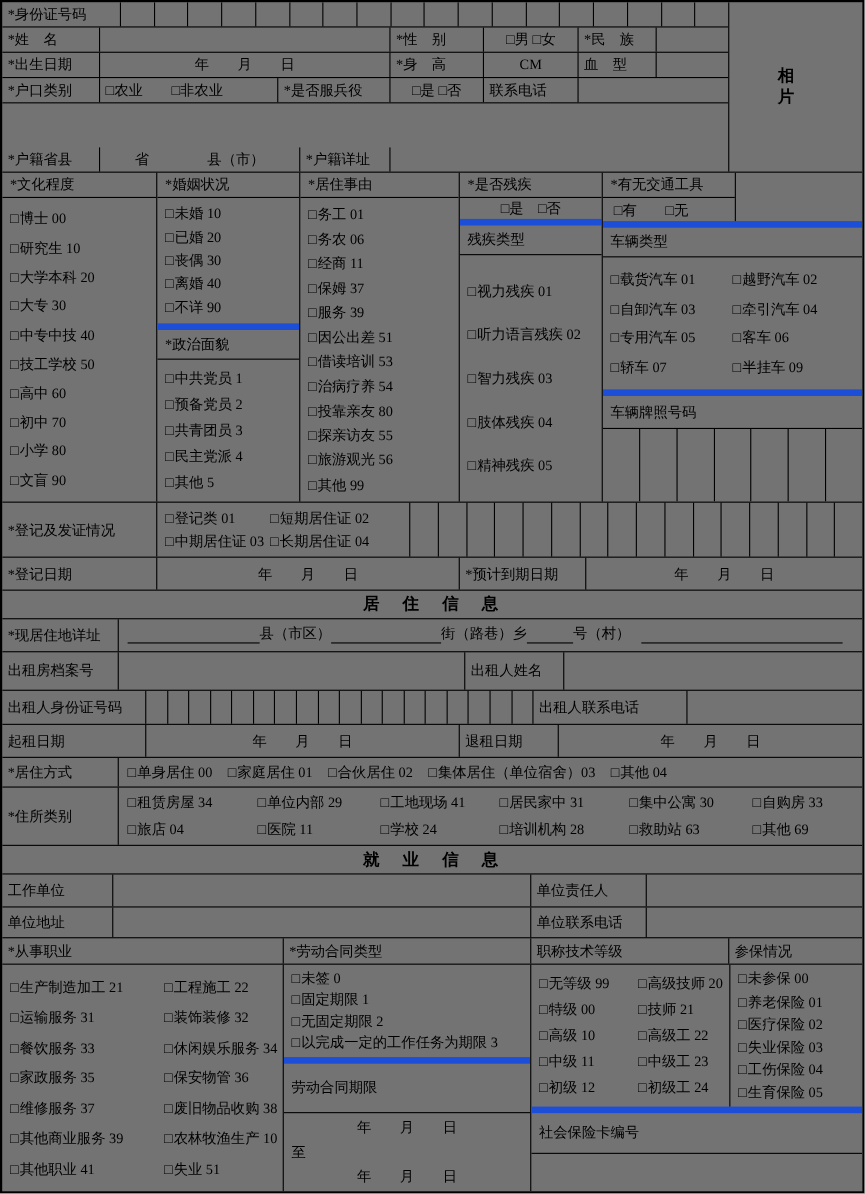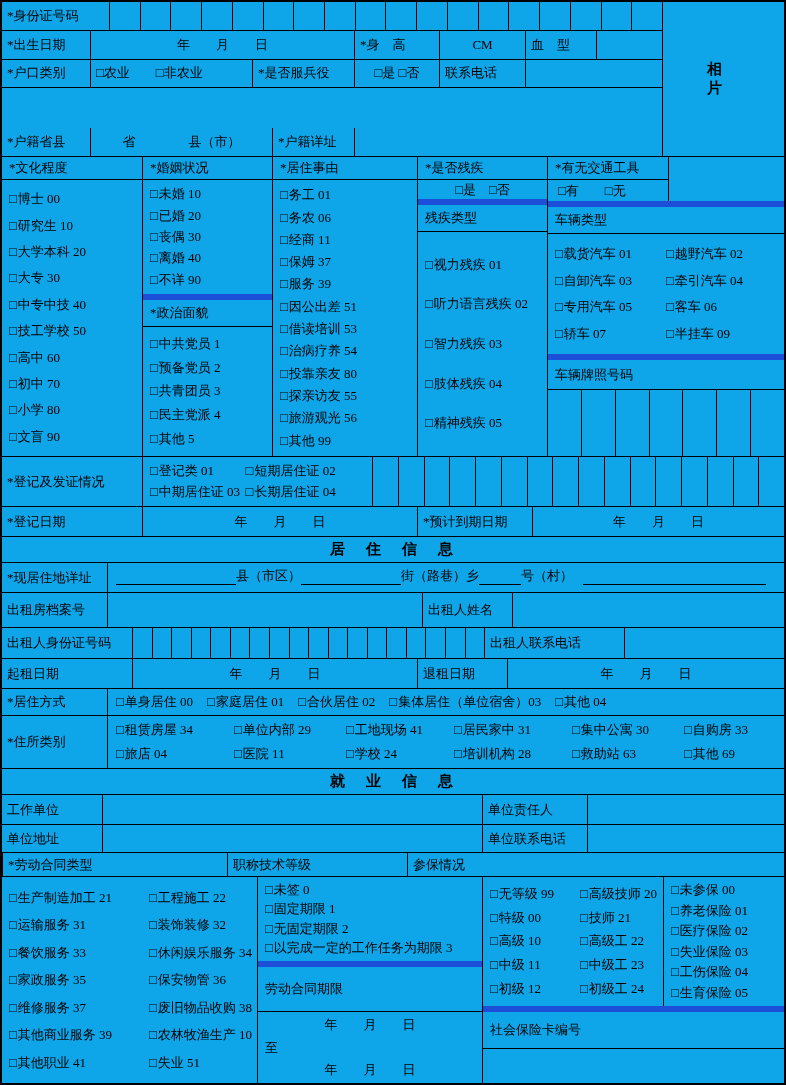--- a/index.html
+++ b/index.html
@@ -1,18 +1,18 @@
 <!DOCTYPE html>
 <html><head>
 <meta charset="utf-8">
 <style>
   * { margin:0; padding:0; box-sizing:border-box; }
   html,body { background:#fff; }
   .page {
-    width:786px; height:1085px; border:2px solid #000; background:#0ea5e9;
+    width:786px; height:1085px; border:2px solid #000; background:#737373;
     font-family:"Liberation Serif","DejaVu Serif",serif;
     font-size:13px; color:#000; display:flex; flex-direction:column; overflow:hidden;
   }
   .band { display:flex; border-bottom:1px solid #000; flex-shrink:0; }
   .band.last { border-bottom:none; flex:1; }
   .c { border-left:1px solid #000; display:flex; align-items:center; padding:1px 5px; flex-shrink:0; overflow:hidden; }
   .c.first { border-left:none; }
   .bl { border-left:1px solid #000; }
   .bb { border-bottom:6px solid #1d4ed8; }
   .fb { flex:1; }
@@ -61,20 +61,28 @@
             <div class="cell"></div>
             <div class="cell"></div>
             <div class="cell"></div>
             <div class="cell"></div>
             <div class="cell"></div>
             <div class="cell"></div>
             <div class="cell"></div>
           </div>
       </div>
       <div class="trow">
+        <div class="c first lbl" style="width:88px">*姓　名</div>
+        <div class="c fb" style="width:264px;flex:none"></div>
+        <div class="c lbl" style="width:85px">*性　别</div>
+        <div class="c ctr lbl" style="width:86px">□男 □女</div>
+        <div class="c lbl" style="width:71px">*民　族</div>
+        <div class="c fb"></div>
+      </div>
+      <div class="trow">
         <div class="c first lbl" style="width:88px">*出生日期</div>
         <div class="c ctr" style="width:264px">年　　月　　日</div>
         <div class="c lbl" style="width:85px">*身　高</div>
         <div class="c ctr" style="width:86px">CM</div>
         <div class="c lbl" style="width:71px">血　型</div>
         <div class="c fb"></div>
       </div>
       <div class="trow">
         <div class="c first lbl" style="width:88px">*户口类别</div>
         <div class="c" style="width:162px">□农业　　□非农业</div>
@@ -530,20 +538,21 @@
     <div class="c fb"></div>
   </div>
   <div class="band" style="height:28px">
     <div class="c first lbl" style="width:100px">单位地址</div>
     <div class="c" style="width:380px"></div>
     <div class="c lbl" style="width:105px">单位联系电话</div>
     <div class="c fb"></div>
   </div>
 
   <div class="band" style="height:24px">
+    <div class="c first lbl" style="width:255px">*从事职业</div>
     <div class="c lbl" style="width:225px">*劳动合同类型</div>
     <div class="c lbl" style="width:180px">职称技术等级</div>
     <div class="c fb lbl">参保情况</div>
   </div>
 
   <div class="band last">
     <div class="col first" style="width:255px">
       <div class="g2" style="flex:1;grid-template-columns:140px auto">
 
       <div class="opt">

